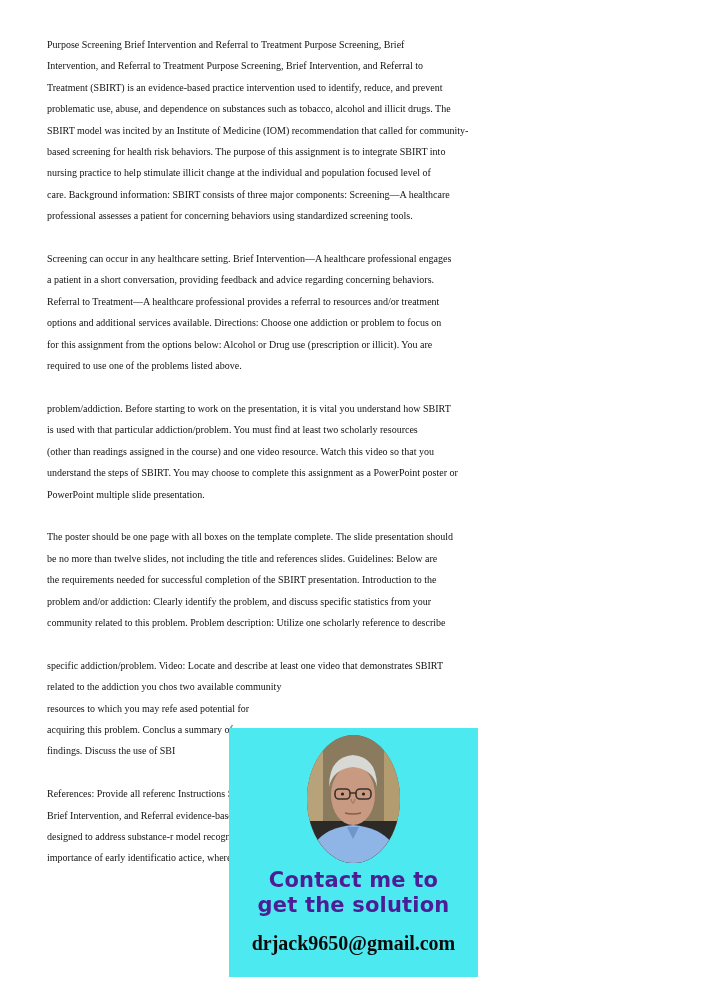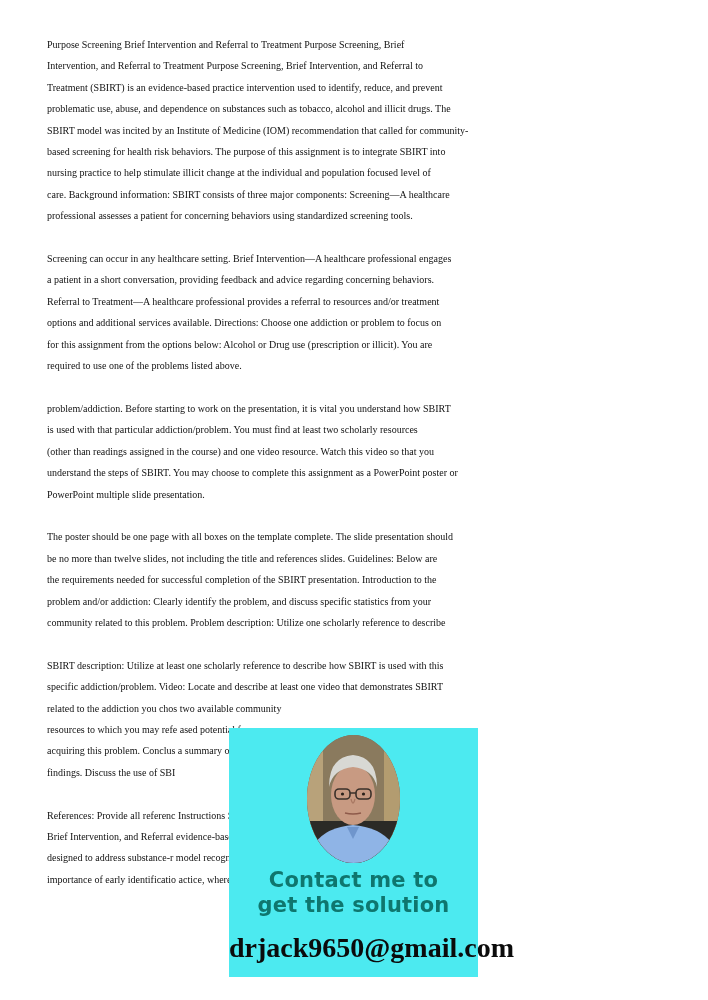--- a/index.html
+++ b/index.html
@@ -54,34 +54,34 @@
       display: block;
     }
     .contact-line {
       position: absolute;
       left: 0;
       width: 249px;
       text-align: center;
       font-family: "DejaVu Sans", "Liberation Sans", sans-serif;
       font-weight: bold;
       font-size: 21px;
-      color: #0f766e;
+      color: #4c1d95;
       letter-spacing: 0.2px;
     }
     .contact-1 { top: 140px; }
     .contact-2 { top: 165px; }
     .email {
       position: absolute;
       left: 0;
       top: 204px;
       width: 249px;
       text-align: center;
       font-family: "Liberation Serif", "DejaVu Serif", serif;
       font-weight: bold;
-      font-size: 28px;
+      font-size: 20px;
       color: #0b0b0b;
     }
   </style>
 </head>
 <body>
 
 <div class="page">
   <p class="para">
     <span class="line">Purpose Screening Brief Intervention and Referral to Treatment Purpose Screening, Brief</span>
     <span class="line">Intervention, and Referral to Treatment Purpose Screening, Brief Intervention, and Referral to</span>
@@ -109,21 +109,20 @@
     <span class="line">PowerPoint multiple slide presentation.</span>
   </p>
   <p class="para">
     <span class="line">The poster should be one page with all boxes on the template complete. The slide presentation should</span>
     <span class="line">be no more than twelve slides, not including the title and references slides. Guidelines: Below are</span>
     <span class="line">the requirements needed for successful completion of the SBIRT presentation. Introduction to the</span>
     <span class="line">problem and/or addiction: Clearly identify the problem, and discuss specific statistics from your</span>
     <span class="line">community related to this problem. Problem description: Utilize one scholarly reference to describe</span>
   </p>
   <p class="para">
-    <span class="line">SBIRT description: Utilize at least one scholarly reference to describe how SBIRT is used with this</span>
     <span class="line">specific addiction/problem. Video: Locate and describe at least one video that demonstrates SBIRT</span>
     <span class="line">related to the addiction you chos                                                                two available community</span>
     <span class="line">resources to which you may refe                                                                  ased potential for</span>
     <span class="line">acquiring this problem. Conclus                                                                   a summary of your</span>
     <span class="line">findings. Discuss the use of SBI</span>
   </p>
   <p class="para">
     <span class="line">References: Provide all referenc                                                                   Instructions Screening,</span>
     <span class="line">Brief Intervention, and Referral                                                                 evidence-based approach</span>
     <span class="line">designed to address substance-r                                                                  model recognizes the</span>

